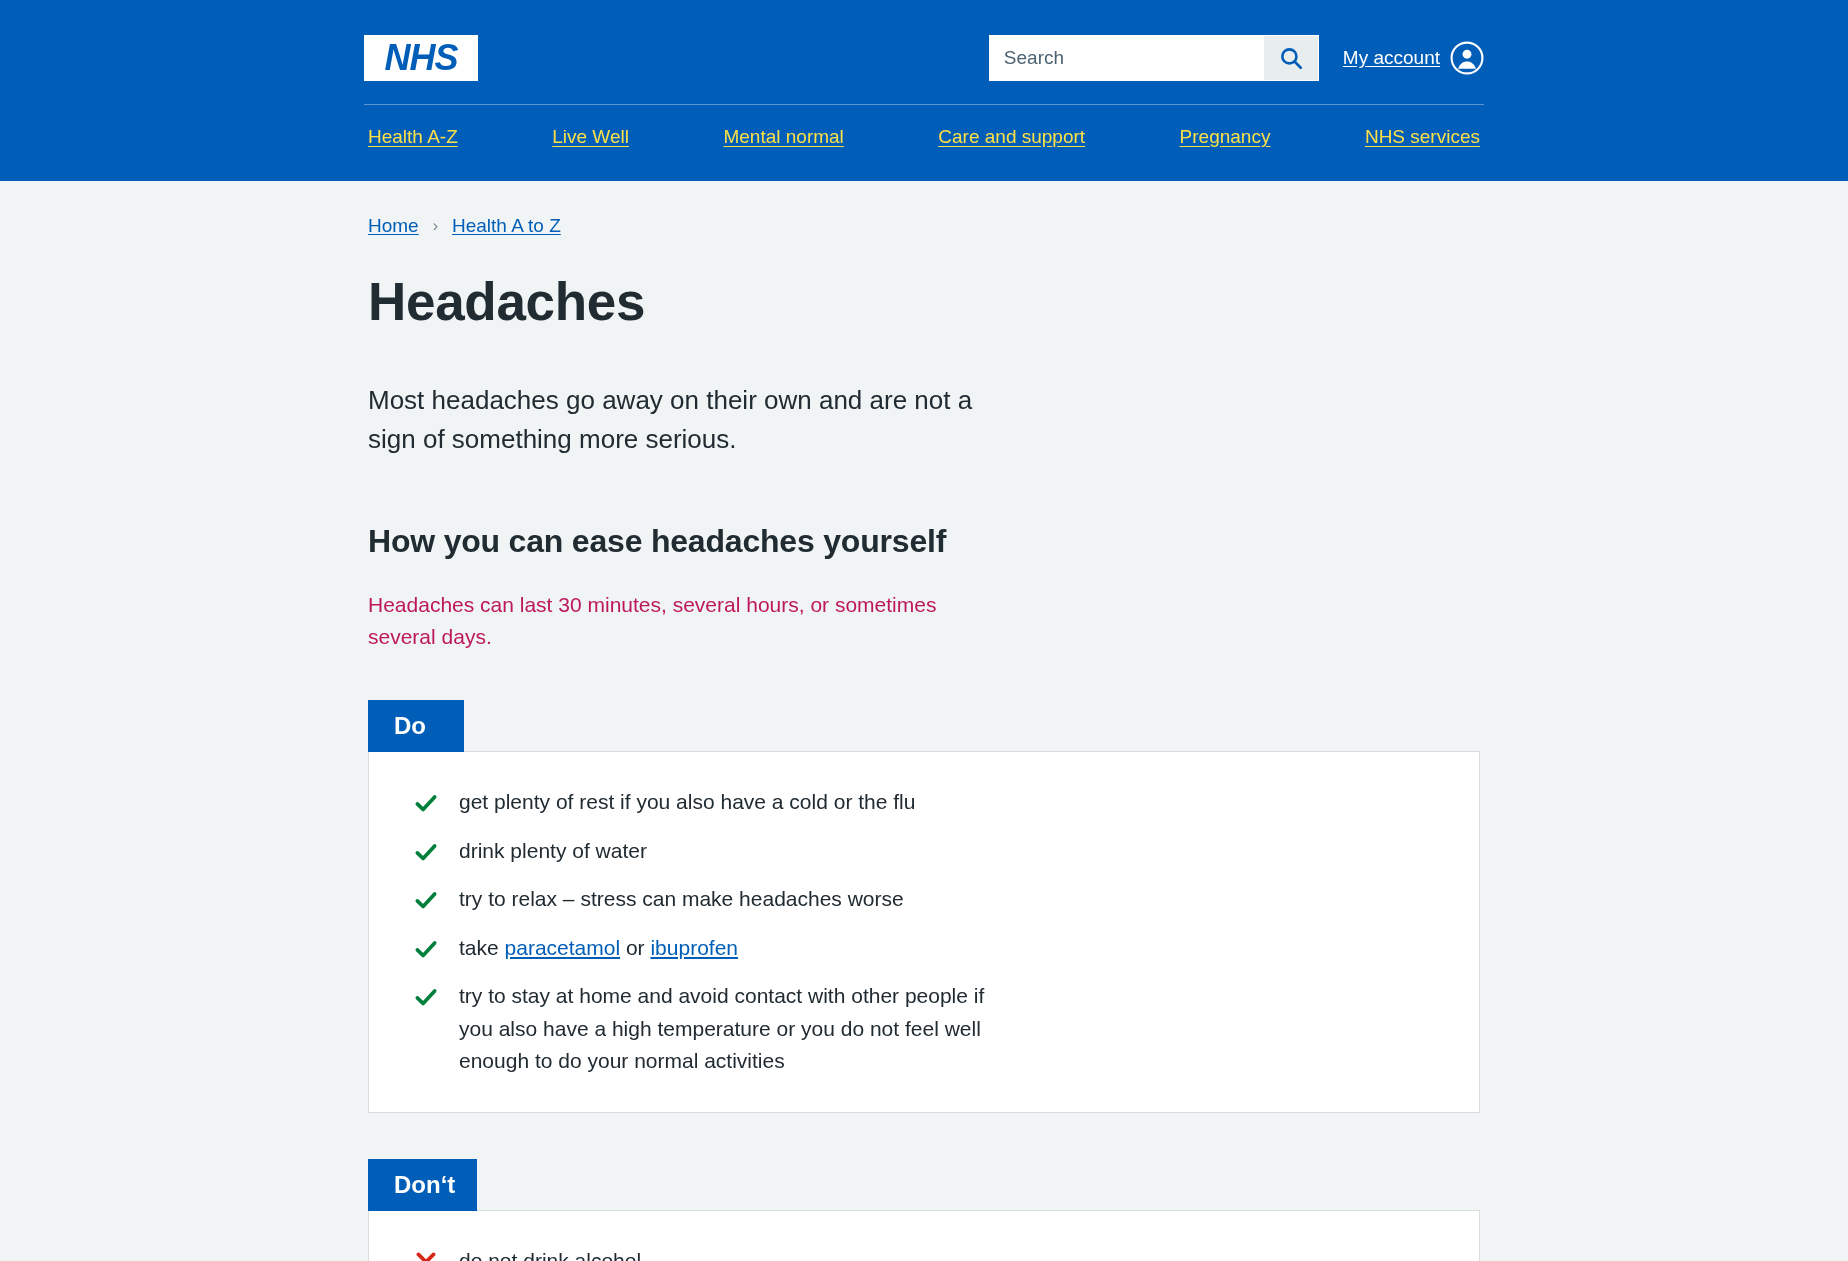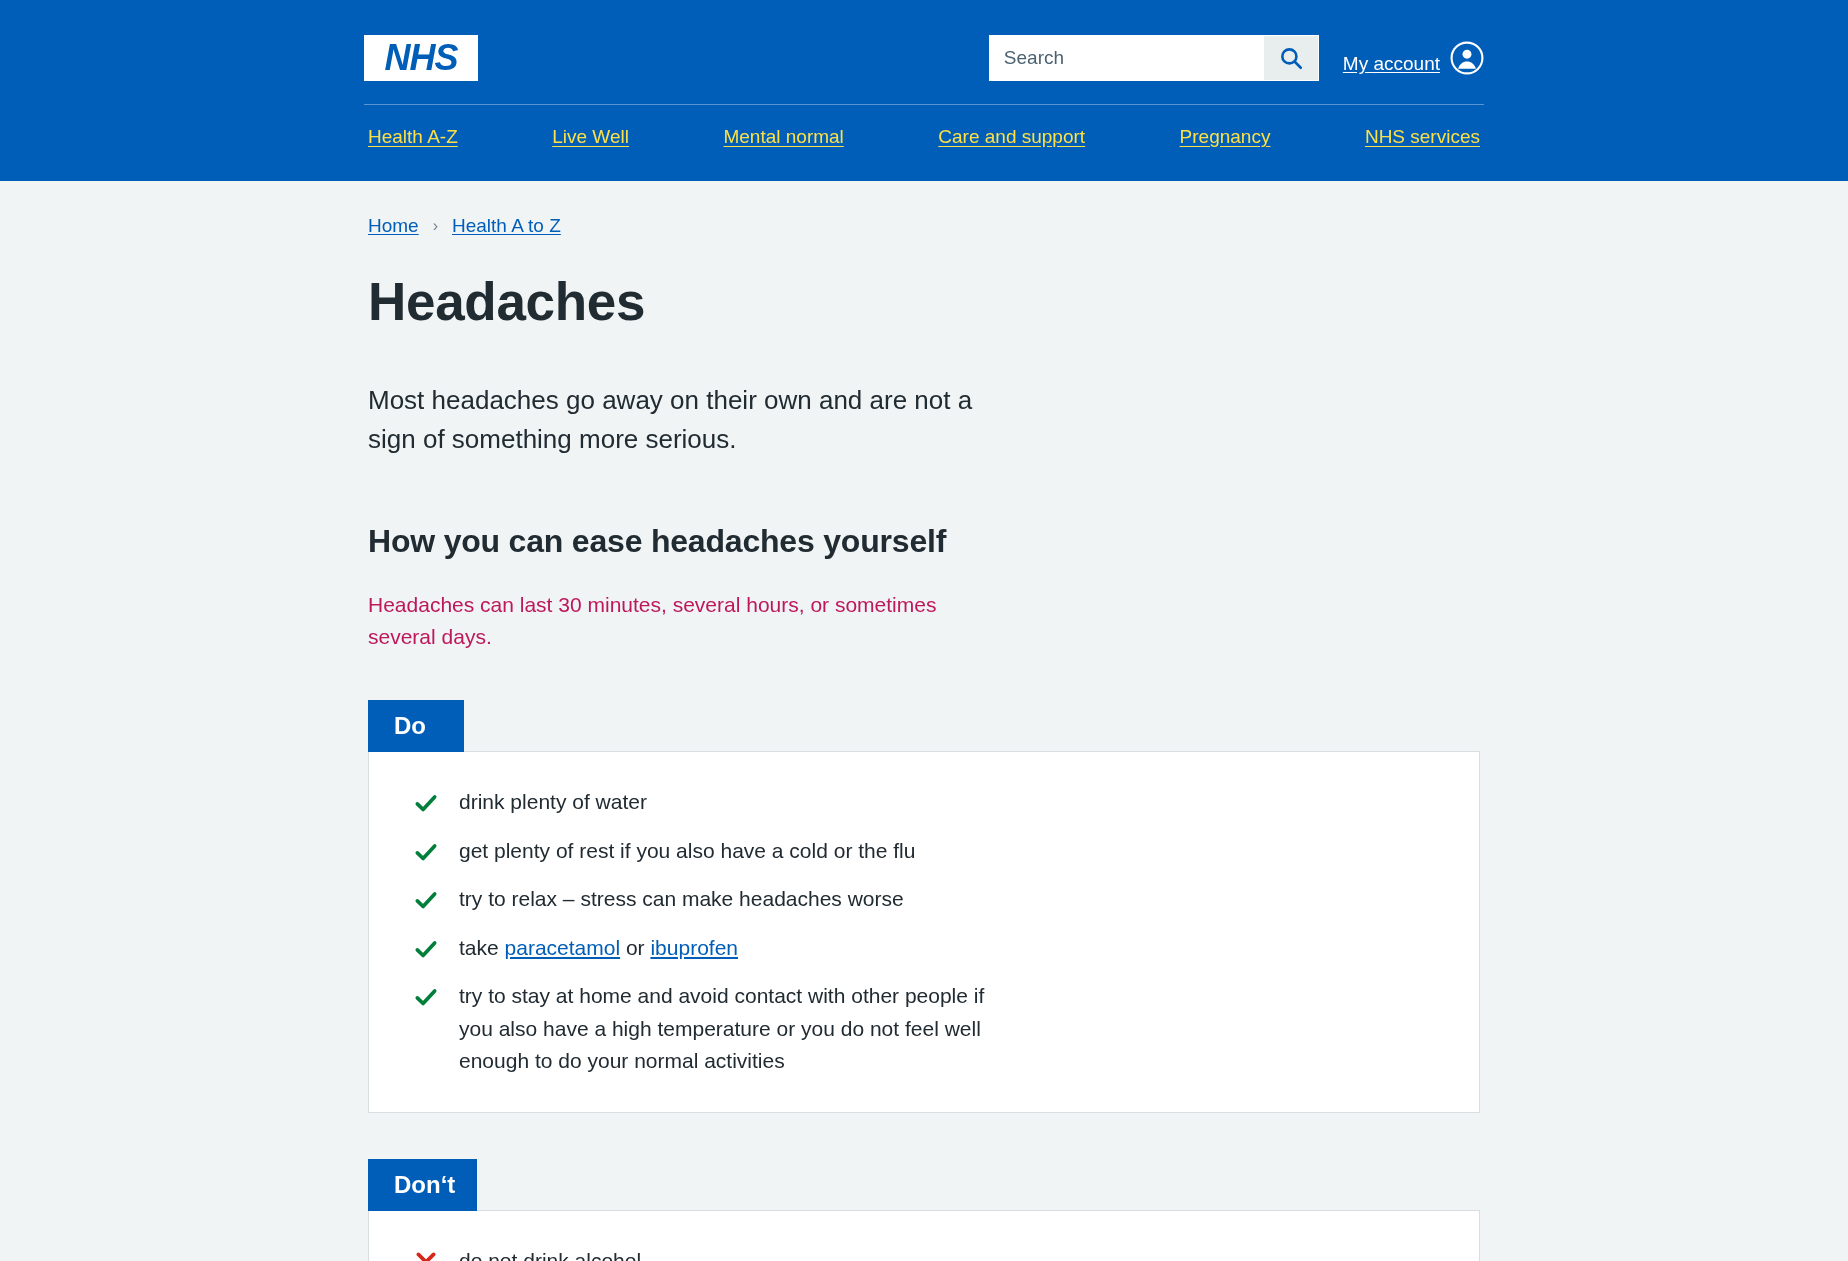--- a/index.html
+++ b/index.html
@@ -74,21 +74,21 @@
     display: flex;
     align-items: center;
     justify-content: center;
     cursor: pointer;
     padding: 0;
   }
   .search-btn svg { display: block; }
 
   .account-wrap {
     display: flex;
-    align-items: flex-end;
+    align-items: center;
     gap: 10px;
     margin-left: 24px;
     flex: 0 0 auto;
   }
   .account-link {
     color: #fff;
     font-size: 19px;
     text-decoration: underline;
     text-underline-offset: 2px;
     font-family: "Liberation Sans", sans-serif;
@@ -304,30 +304,30 @@
     <div class="callout-label">Do</div>
     <div class="callout-body">
       <ul class="callout-list">
 
         <li>
           <span class="tick">
             <svg width="26" height="26" viewBox="0 0 24 24" fill="none" stroke="#007f3b" stroke-width="3.4" stroke-linecap="round" stroke-linejoin="round">
               <path d="M4 12.8 L9.3 18 L20 6.4"></path>
             </svg>
           </span>
+          <span class="txt">get plenty of rest if you also have a cold or the flu</span>
+        </li>
+
+        <li>
+          <span class="tick">
+            <svg width="26" height="26" viewBox="0 0 24 24" fill="none" stroke="#007f3b" stroke-width="3.4" stroke-linecap="round" stroke-linejoin="round">
+              <path d="M4 12.8 L9.3 18 L20 6.4"></path>
+            </svg>
+          </span>
           <span class="txt">drink plenty of water</span>
-        </li>
-
-        <li>
-          <span class="tick">
-            <svg width="26" height="26" viewBox="0 0 24 24" fill="none" stroke="#007f3b" stroke-width="3.4" stroke-linecap="round" stroke-linejoin="round">
-              <path d="M4 12.8 L9.3 18 L20 6.4"></path>
-            </svg>
-          </span>
-          <span class="txt">get plenty of rest if you also have a cold or the flu</span>
         </li>
 
         <li>
           <span class="tick">
             <svg width="26" height="26" viewBox="0 0 24 24" fill="none" stroke="#007f3b" stroke-width="3.4" stroke-linecap="round" stroke-linejoin="round">
               <path d="M4 12.8 L9.3 18 L20 6.4"></path>
             </svg>
           </span>
           <span class="txt">try to relax – stress can make headaches worse</span>
         </li>

